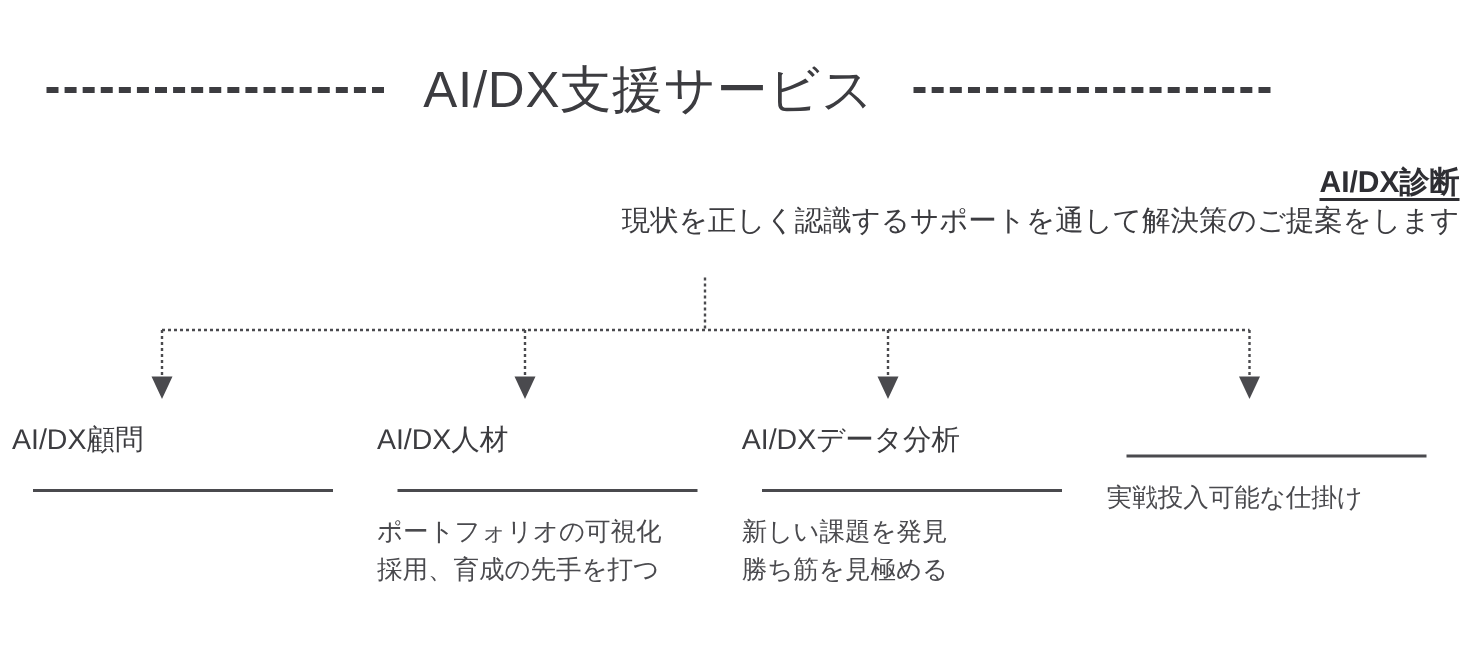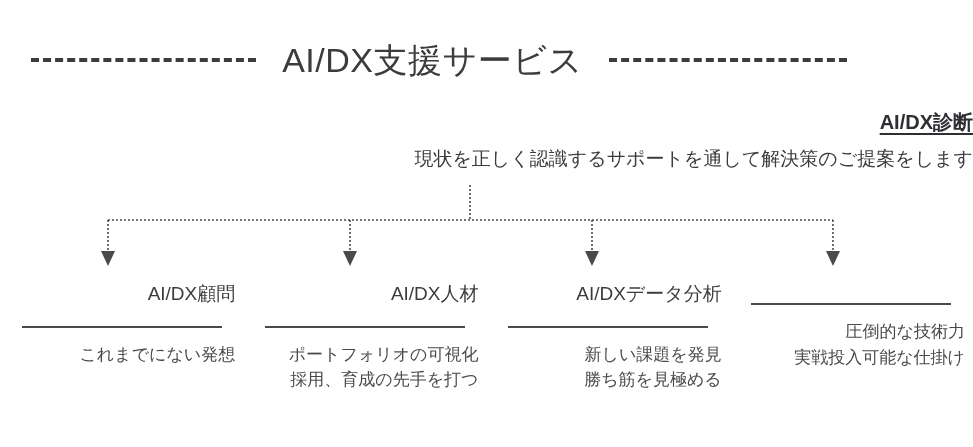--- a/index.html
+++ b/index.html
@@ -54,21 +54,21 @@
   }
   .subhead-title {
     font-size: 20px;
     font-weight: bold;
     color: #2e2e33;
     text-decoration: underline;
     text-underline-offset: 4px;
     line-height: 1.2;
   }
   .subhead-text {
-    margin-top: 14px;
+    margin-top: 3px;
     font-size: 19px;
     font-weight: 400;
     color: #3c3c40;
     line-height: 1.2;
     white-space: nowrap;
   }
 
   
   .connector {
     position: absolute;
@@ -82,21 +82,21 @@
   
   .columns {
     position: absolute;
     top: 283px;
     left: 0;
     width: 973px;
     display: flex;
   }
   .col {
     flex: 1 1 0;
-    text-align: right;
+    text-align: left;
     padding: 0 8px;
     box-sizing: border-box;
   }
   .col-title {
     font-size: 19px;
     font-weight: 400;
     color: #3c3c40;
     line-height: 1.2;
     white-space: nowrap;
   }
@@ -147,21 +147,20 @@
   <polygon points="585,251 599,251 592,266" fill="#4a4a4e"></polygon>
   <polygon points="826,251 840,251 833,266" fill="#4a4a4e"></polygon>
 </svg>
 
 <div class="columns">
 
   <div class="col">
     <div class="col-title">AI/DX顧問</div>
     <div class="col-rule"></div>
     <div class="col-lines">
-      <div class="col-line">これまでにない発想</div>
     </div>
   </div>
 
   <div class="col">
     <div class="col-title">AI/DX人材</div>
     <div class="col-rule"></div>
     <div class="col-lines">
       <div class="col-line">ポートフォリオの可視化</div>
       <div class="col-line">採用、育成の先手を打つ</div>
     </div>
@@ -172,18 +171,17 @@
     <div class="col-rule"></div>
     <div class="col-lines">
       <div class="col-line">新しい課題を発見</div>
       <div class="col-line">勝ち筋を見極める</div>
     </div>
   </div>
 
   <div class="col">
     <div class="col-rule"></div>
     <div class="col-lines">
-      <div class="col-line">圧倒的な技術力</div>
       <div class="col-line">実戦投入可能な仕掛け</div>
     </div>
   </div>
 
 </div>
 
 </body></html>

